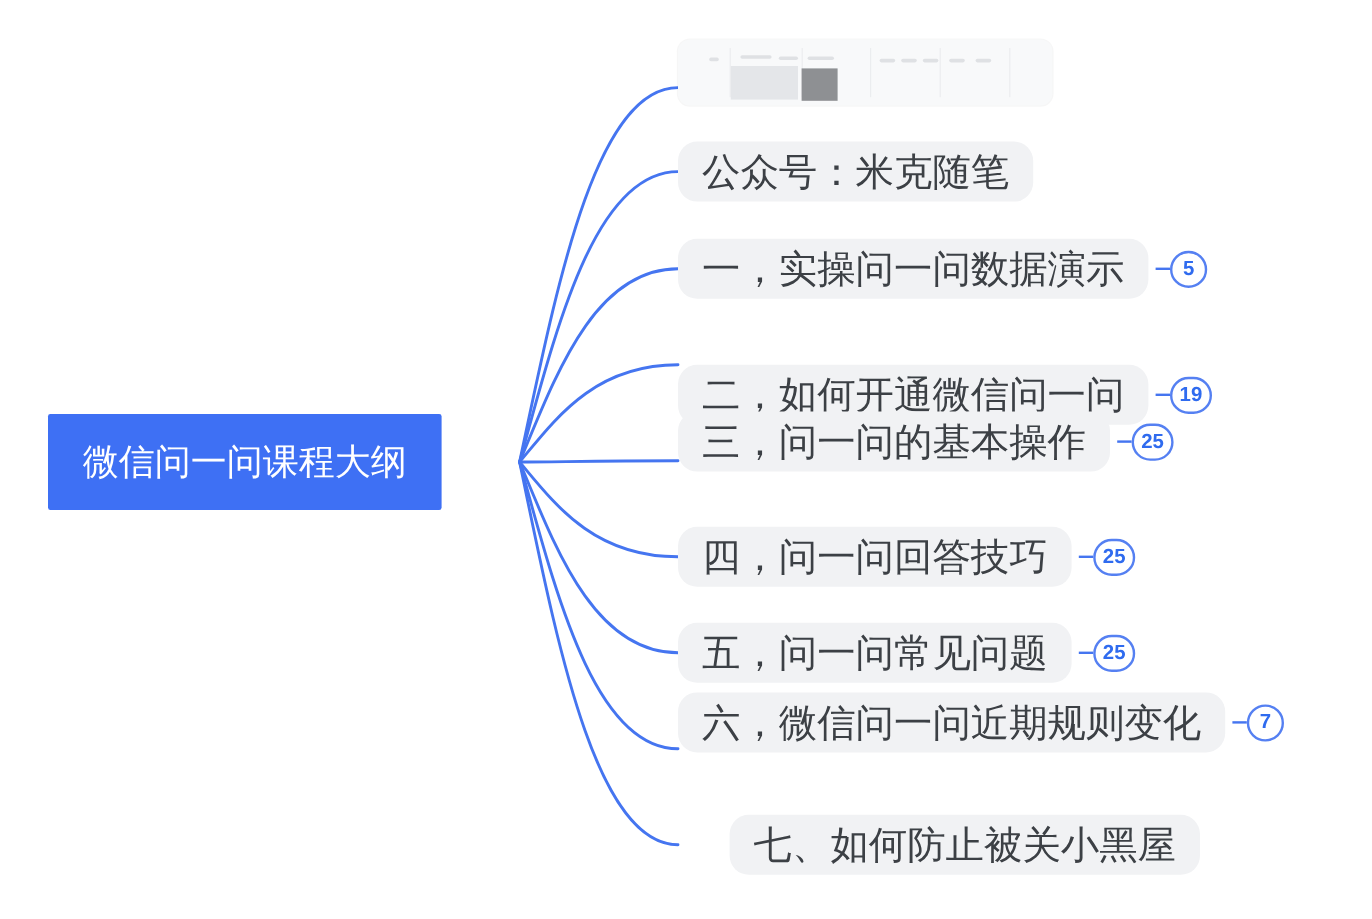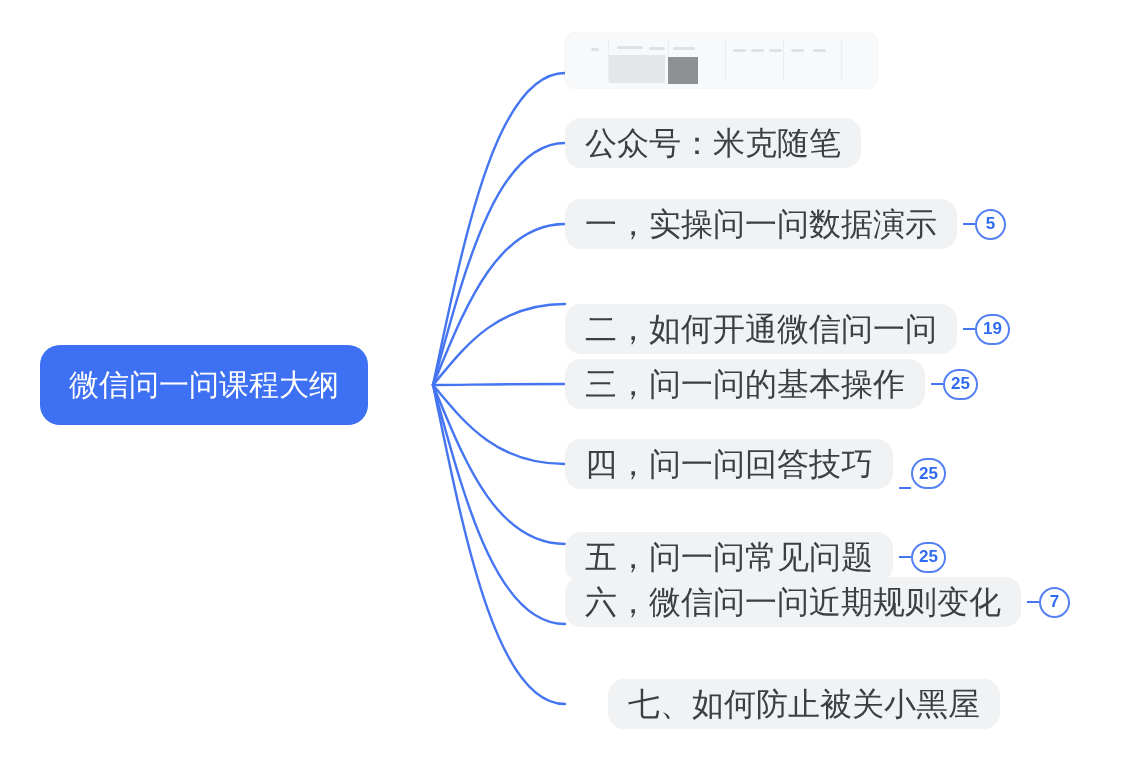--- a/index.html
+++ b/index.html
@@ -35,21 +35,21 @@
     stroke-linecap:round;
   }
   .root{
     position:absolute;
     left:40px;top:345px;
     width:328px;height:80px;
     background:var(--root-bg);
     color:var(--root-text);
     font-size:30px;
     display:flex;align-items:center;justify-content:center;
-    border-radius:20px;
+    border-radius:2px;
     white-space:nowrap;
   }
   .row{
     position:absolute;
     left:565px;
     height:50px;
     display:flex;
     align-items:center;
   }
   .node{
@@ -155,33 +155,33 @@
     <div class="badge-dash"></div>
     <div class="badge">5</div>
   </div>
 
   <div class="row" style="top:274px;margin-top:30px;">
     <div class="node">二，如何开通微信问一问</div>
     <div class="badge-dash"></div>
     <div class="badge">19</div>
   </div>
 
-  <div class="row" style="top:359px;text-align:center;">
+  <div class="row" style="top:343px;text-align:center;">
     <div class="node">三，问一问的基本操作</div>
     <div class="badge-dash"></div>
     <div class="badge">25</div>
   </div>
 
-  <div class="row" style="top:439px;align-items:flex-end;">
+  <div class="row" style="top:439px;">
     <div class="node">四，问一问回答技巧</div>
     <div class="badge-dash"></div>
     <div class="badge">25</div>
   </div>
 
-  <div class="row" style="top:532px;">
+  <div class="row" style="top:519px;">
     <div class="node">五，问一问常见问题</div>
     <div class="badge-dash"></div>
     <div class="badge">25</div>
   </div>
 
   <div class="row" style="top:577px;">
     <div class="node">六，微信问一问近期规则变化</div>
     <div class="badge-dash"></div>
     <div class="badge">7</div>
   </div>

